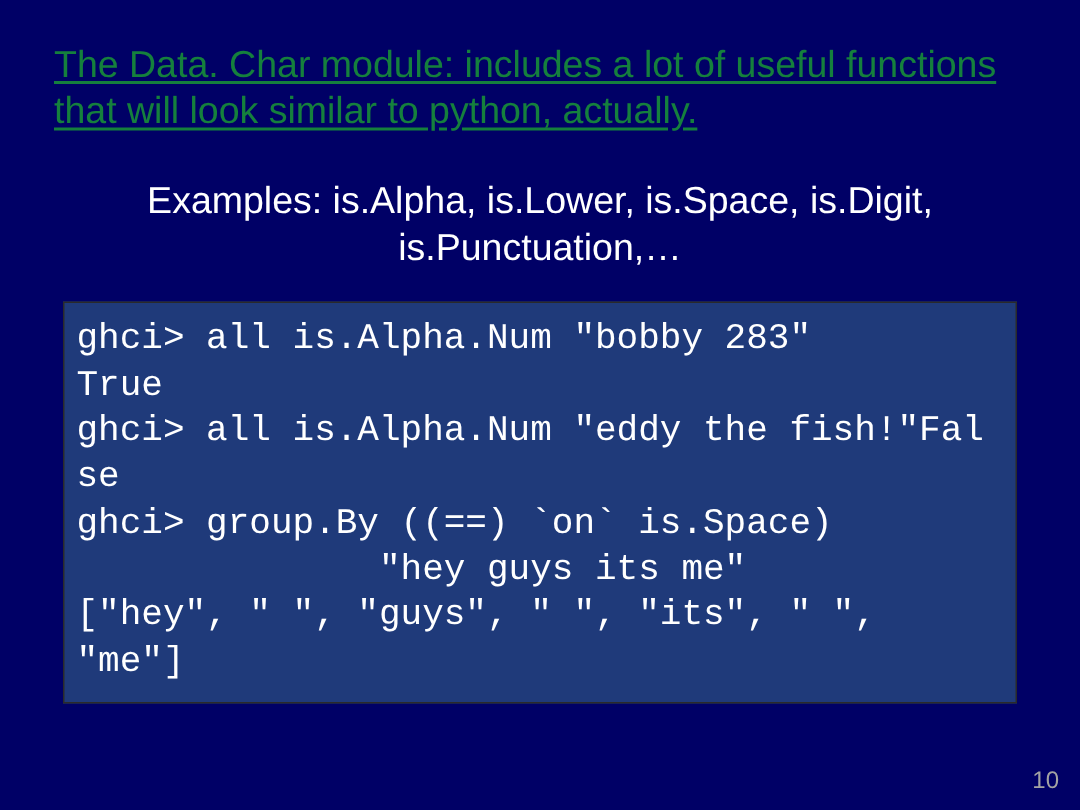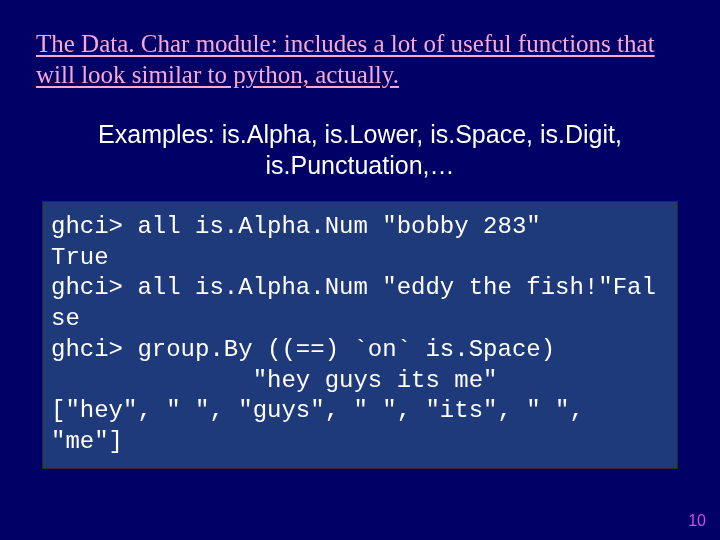--- a/index.html
+++ b/index.html
@@ -12,27 +12,26 @@
       height: 540px;
       background: #000066;
       font-family: Arial, Helvetica, sans-serif;
       position: relative;
       overflow: hidden;
     }
     .content {
       padding: 28px 36px 0 36px;
     }
     .title {
-      color: #f9a8d4;
+      color: #15803d;
       font-size: 25px;
       line-height: 1.25;
       text-decoration: underline;
       text-underline-offset: 3px;
       margin-bottom: 28px;
-      font-family: Liberation Serif, serif;
     }
     .examples {
       color: #ffffff;
       font-size: 25px;
       line-height: 1.25;
       margin-bottom: 20px;
       text-align: center;
     }
     .code-block {
       background: #1f3a7a;
@@ -43,21 +42,21 @@
       font-family: Consolas, "Courier New", monospace;
       font-size: 24px;
       line-height: 1.28;
       white-space: pre-wrap;
       word-break: break-word;
     }
     .page-number {
       position: absolute;
       bottom: 10px;
       right: 14px;
-      color: #d946ef;
+      color: #a3a3a3;
       font-size: 16px;
     }
   </style>
 </head>
 <body>
 
 <div class="content">
   <div class="title">The Data. Char module: includes a lot of useful functions that will look similar to python, actually.</div>
   <div class="examples">Examples: is.Alpha, is.Lower, is.Space, is.Digit, is.Punctuation,…</div>
   <div class="code-block">ghci&gt; all is.Alpha.Num "bobby 283"

